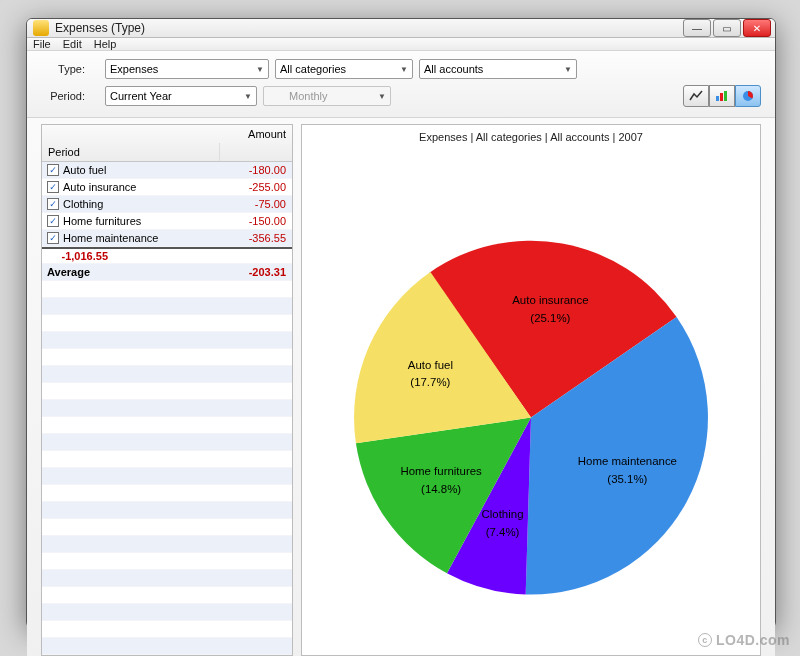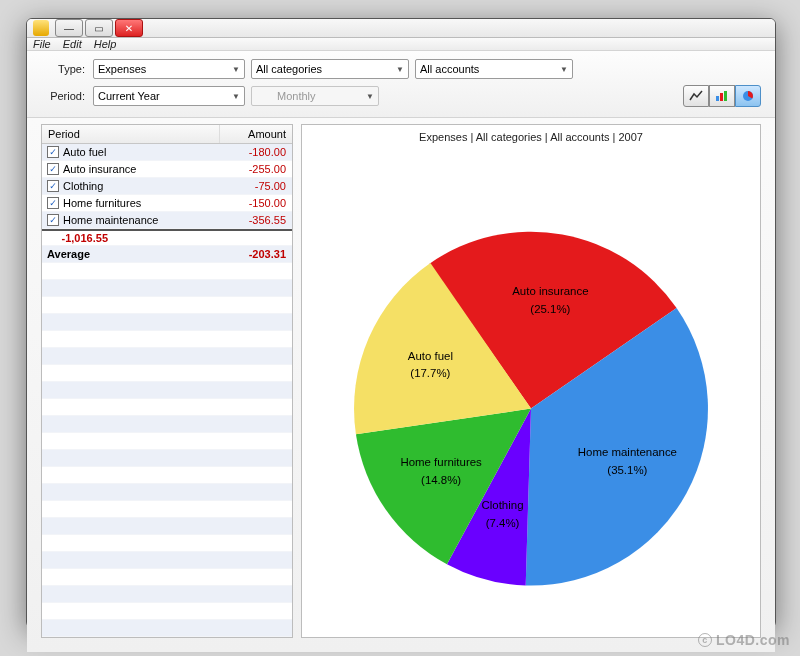--- a/index.html
+++ b/index.html
@@ -54,41 +54,40 @@
   .menubar {
     height: 22px;
     display: flex;
     align-items: center;
     padding: 0 6px;
     gap: 12px;
     background: linear-gradient(#fafafa,#ececec);
     border-bottom: 1px solid #d4d4d4;
     font-size: 11px;
     color: #222;
-    font-style: italic;
   }
   .menuitem { cursor: default; }
 
   .toolbar {
     padding: 8px 14px 10px 14px;
     background: linear-gradient(#fdfdfd,#f0f0f0);
     border-bottom: 1px solid #d4d4d4;
   }
   .toolbar-row {
     display: flex;
     align-items: center;
     gap: 6px;
     margin-bottom: 6px;
   }
   .toolbar-row:last-child { margin-bottom: 0; }
   .field-label {
     width: 44px;
     text-align: right;
     color: #222;
-    margin-right: 2px;
+    margin-right: 14px;
   }
   .dropdown {
     height: 20px;
     background: #fff;
     border: 1px solid #9a9a9a;
     border-radius: 2px;
     display: flex;
     align-items: center;
     padding: 0 4px;
     font-size: 11px;
@@ -134,21 +133,21 @@
     display: flex;
     background: linear-gradient(#fafafa,#ececec);
     border-bottom: 1px solid #c6c6c6;
     font-size: 11px;
   }
   .th {
     padding: 3px 6px;
     border-right: 1px solid #ddd;
   }
   .th:last-child { border-right:none; text-align:right; }
-  .col-period { flex: 1; }
+  .col-period { flex: 1; margin-top: 18px; }
   .col-amount { width: 72px; text-align:right; }
 
   .tbody { flex:1; overflow:hidden; }
   .trow {
     display:flex; height: 17px; align-items:center;
     border-bottom: 1px solid #f2f4f8;
   }
   .trow:nth-child(odd){ background:#ecf0f8; }
   .trow:nth-child(even){ background:#fff; }
   .trow.sep { border-top: 2px solid #555; }
@@ -190,41 +189,42 @@
     display:flex;align-items:center;justify-content:center;font-size:9px;
   }
 </style>
 </head>
 <body>
 
 <div class="window">
 
   <div class="titlebar">
     <div class="title-icon"></div>
+    <div class="title-text">Expenses (Type)</div>
     <div class="win-btns">
       <div class="win-btn">—</div>
       <div class="win-btn">▭</div>
       <div class="win-btn close">✕</div>
     </div>
   </div>
 
   <div class="menubar">
     <span class="menuitem">File</span>
     <span class="menuitem">Edit</span>
     <span class="menuitem">Help</span>
   </div>
 
   <div class="toolbar">
     <div class="toolbar-row">
       <div class="field-label">Type:</div>
-      <div class="dropdown" style="width:152px">
+      <div class="dropdown" style="width:164px">
         <span>Expenses</span>
         <span class="dropdown-arrow">▼</span>
       </div>
-      <div class="dropdown" style="width:158px">
+      <div class="dropdown" style="width:138px">
         <span>All categories</span>
         <span class="dropdown-arrow">▼</span>
       </div>
       <div class="dropdown" style="width:158px">
         <span>All accounts</span>
         <span class="dropdown-arrow">▼</span>
       </div>
     </div>
     <div class="toolbar-row">
       <div class="field-label">Period:</div>

